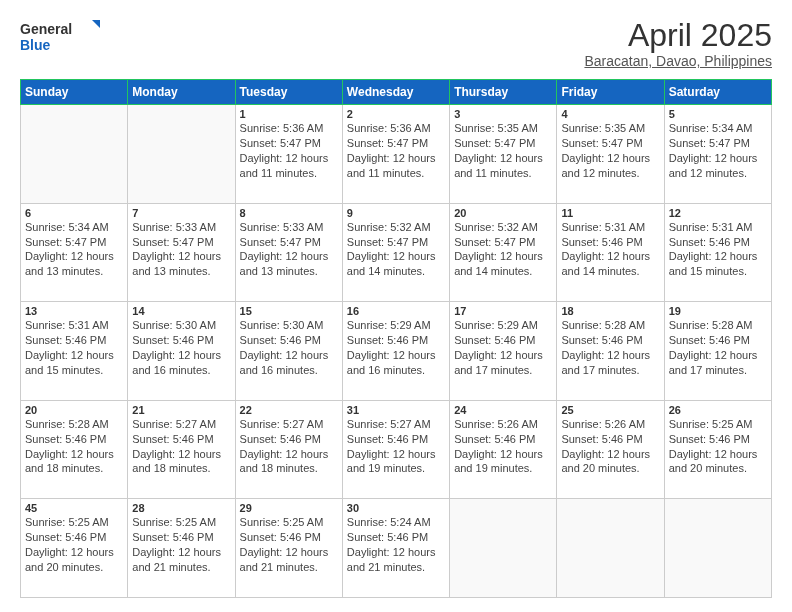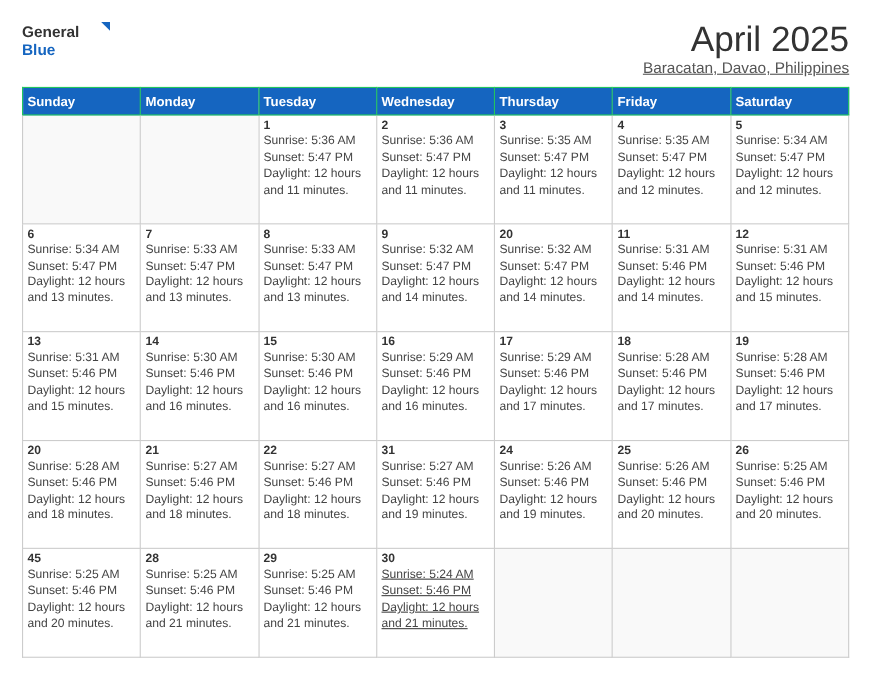--- a/index.html
+++ b/index.html
@@ -293,21 +293,21 @@
 Daylight: 12 hours and 21 minutes.</div>
           </td>
           <td>
             <span class="day-num">29</span>
             <div class="day-info" style="white-space: pre-line;">Sunrise: 5:25 AM
 Sunset: 5:46 PM
 Daylight: 12 hours and 21 minutes.</div>
           </td>
           <td>
             <span class="day-num">30</span>
-            <div class="day-info" style="white-space: pre-line; text-decoration: underline;">Sunrise: 5:24 AM
+            <div class="day-info" style="white-space: pre-line;">Sunrise: 5:24 AM
 Sunset: 5:46 PM
 Daylight: 12 hours and 21 minutes.</div>
           </td>
           <td class="empty"></td>
           <td class="empty"></td>
           <td class="empty"></td>
         </tr>
       </tbody>
   </table>
 </div>

